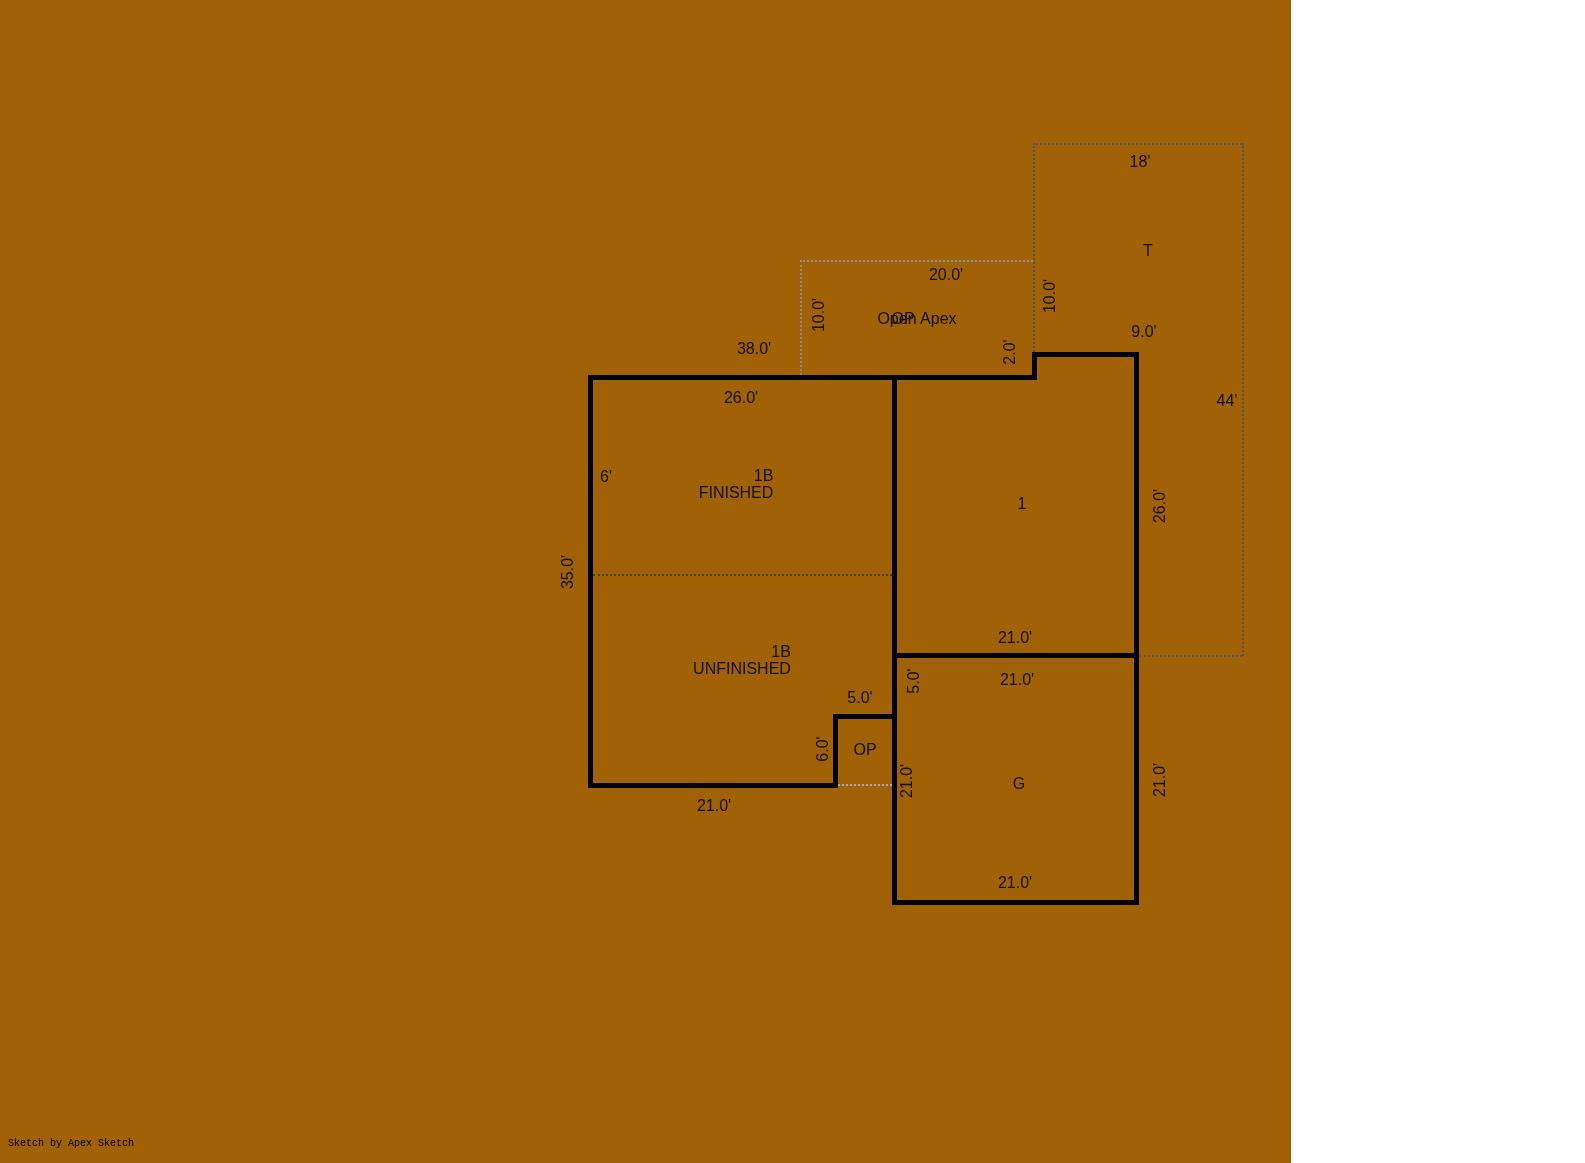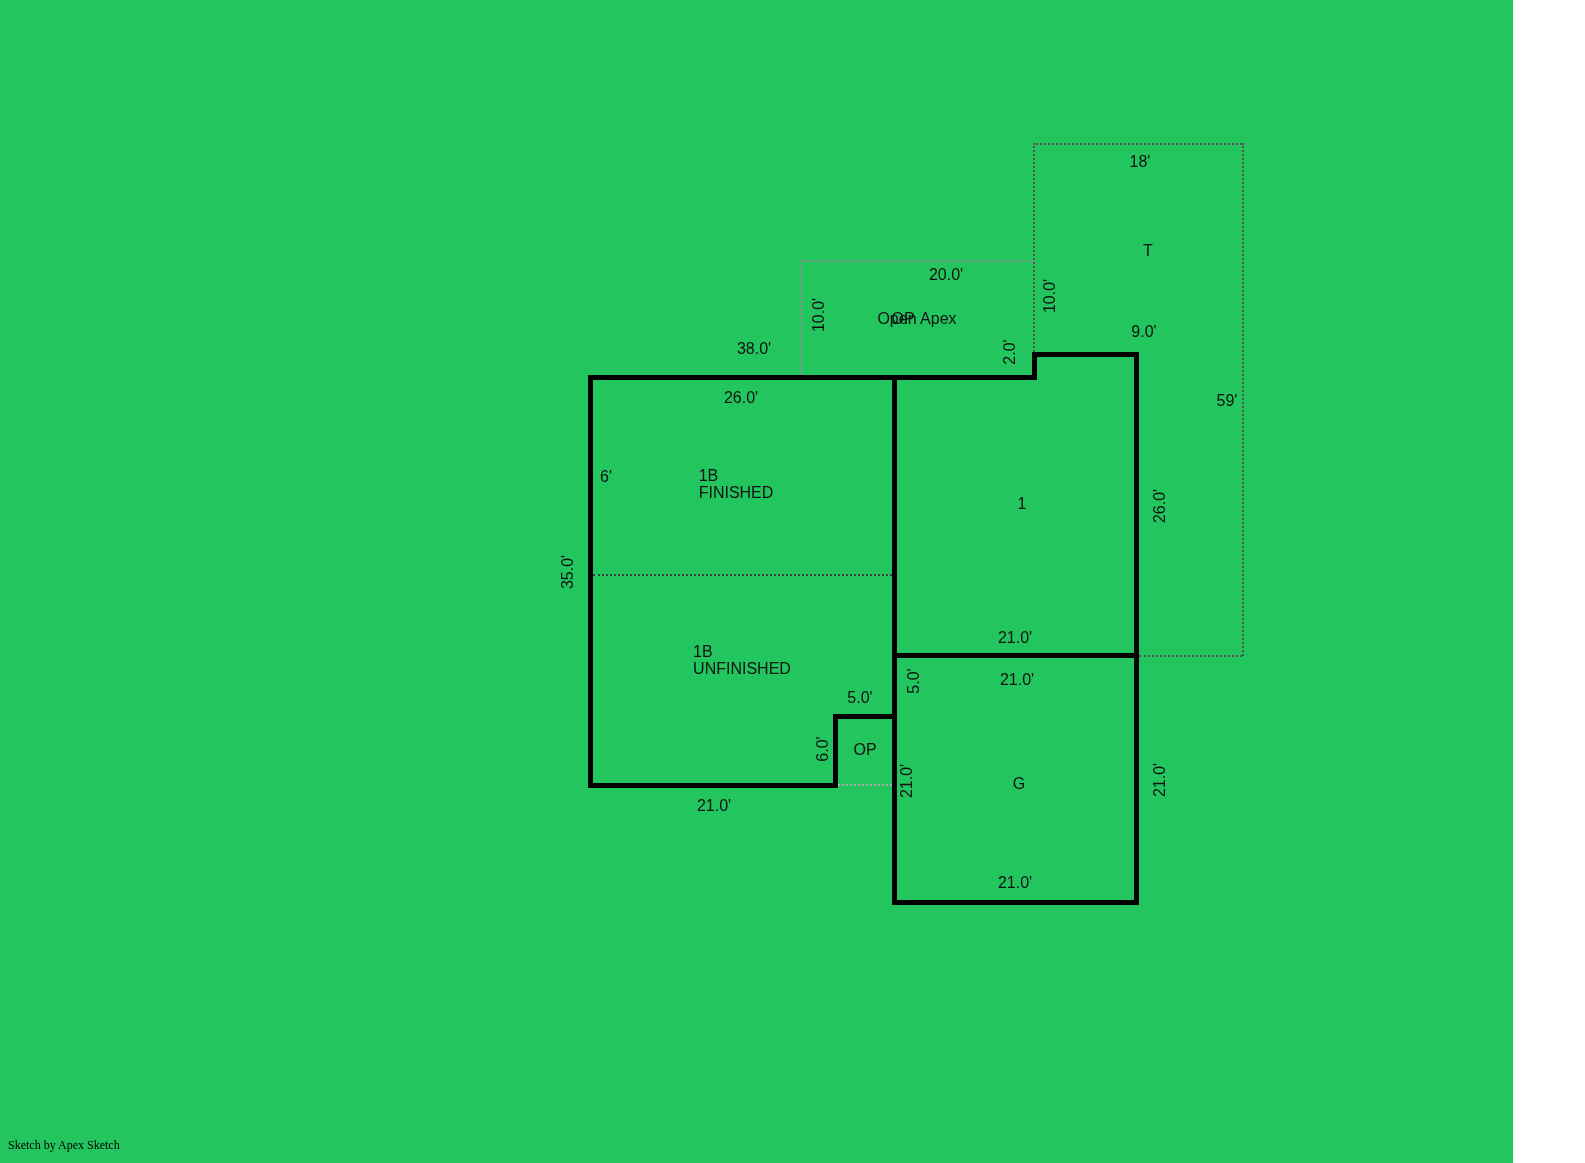--- a/index.html
+++ b/index.html
@@ -1,41 +1,41 @@
 <!DOCTYPE html>
 <html><head>
 <meta charset="utf-8">
 <style>
   html,body{margin:0;padding:0;background:#fff;}
   .canvas{
     position:relative;
-    width:1513px;height:1163px;
-    background:#22c55e;
+    width:1291px;height:1163px;
+    background:#a16207;
     overflow:hidden;
     font-family:"Liberation Sans", sans-serif;
   }
   .wall{position:absolute;background:#000;}
   .dash-h{position:absolute;height:0;border-top:2px dotted #555;}
   .dash-v{position:absolute;width:0;border-left:2px dotted #555;}
   .d-gray{border-color:#8f8f8f;}
   .d-light{border-color:#ababab;}
   .d-dark{border-color:#3d3d3d;}
   .lbl{
     position:absolute;
     font-size:16px;color:#111;
     white-space:nowrap;
     transform:translate(-50%,-50%);
     line-height:17px;
   }
   .rot{transform:translate(-50%,-50%) rotate(-90deg);}
-  .area{text-align:left;}
+  .area{text-align:right;}
   .credit{
     position:absolute;left:8px;top:1138px;
-    font-size:12px;color:#000;
-    font-family:Liberation Serif, serif;
+    font-size:10px;color:#000;
+    font-family:Liberation Mono, monospace;
     white-space:nowrap;
   }
 </style>
 </head>
 <body>
 
 <div class="canvas">
 
   <div class="wall" style="left:588px;top:375px;width:449px;height:5px;"></div>
   <div class="wall" style="left:1032px;top:352px;width:5px;height:28px;"></div>
@@ -52,21 +52,21 @@
   <div class="dash-h" style="left:1033px;top:143px;width:209px;"></div>
   <div class="dash-v" style="left:1242px;top:143px;height:513px;"></div>
   <div class="dash-h" style="left:1139px;top:655px;width:103px;"></div>
   <div class="dash-v" style="left:1033px;top:143px;height:209px;"></div>
   <div class="dash-h d-gray" style="left:800px;top:260px;width:233px;"></div>
   <div class="dash-v d-gray" style="left:800px;top:260px;height:115px;"></div>
   <div class="dash-h d-dark" style="left:593px;top:574px;width:299px;"></div>
   <div class="dash-h d-light" style="left:838px;top:784px;width:54px;"></div>
 
   <div class="lbl" style="left:1140px;top:161px;">18'</div>
-  <div class="lbl" style="left:1227px;top:400px;">59'</div>
+  <div class="lbl" style="left:1227px;top:400px;">44'</div>
   <div class="lbl" style="left:946px;top:274px;">20.0'</div>
   <div class="lbl" style="left:1144px;top:331px;">9.0'</div>
   <div class="lbl" style="left:754px;top:348px;">38.0'</div>
   <div class="lbl" style="left:741px;top:397px;">26.0'</div>
   <div class="lbl" style="left:606px;top:476px;">6'</div>
   <div class="lbl" style="left:714px;top:805px;">21.0'</div>
   <div class="lbl" style="left:860px;top:697px;">5.0'</div>
   <div class="lbl" style="left:1015px;top:637px;">21.0'</div>
   <div class="lbl" style="left:1017px;top:679px;">21.0'</div>
   <div class="lbl" style="left:1015px;top:882px;">21.0'</div>

